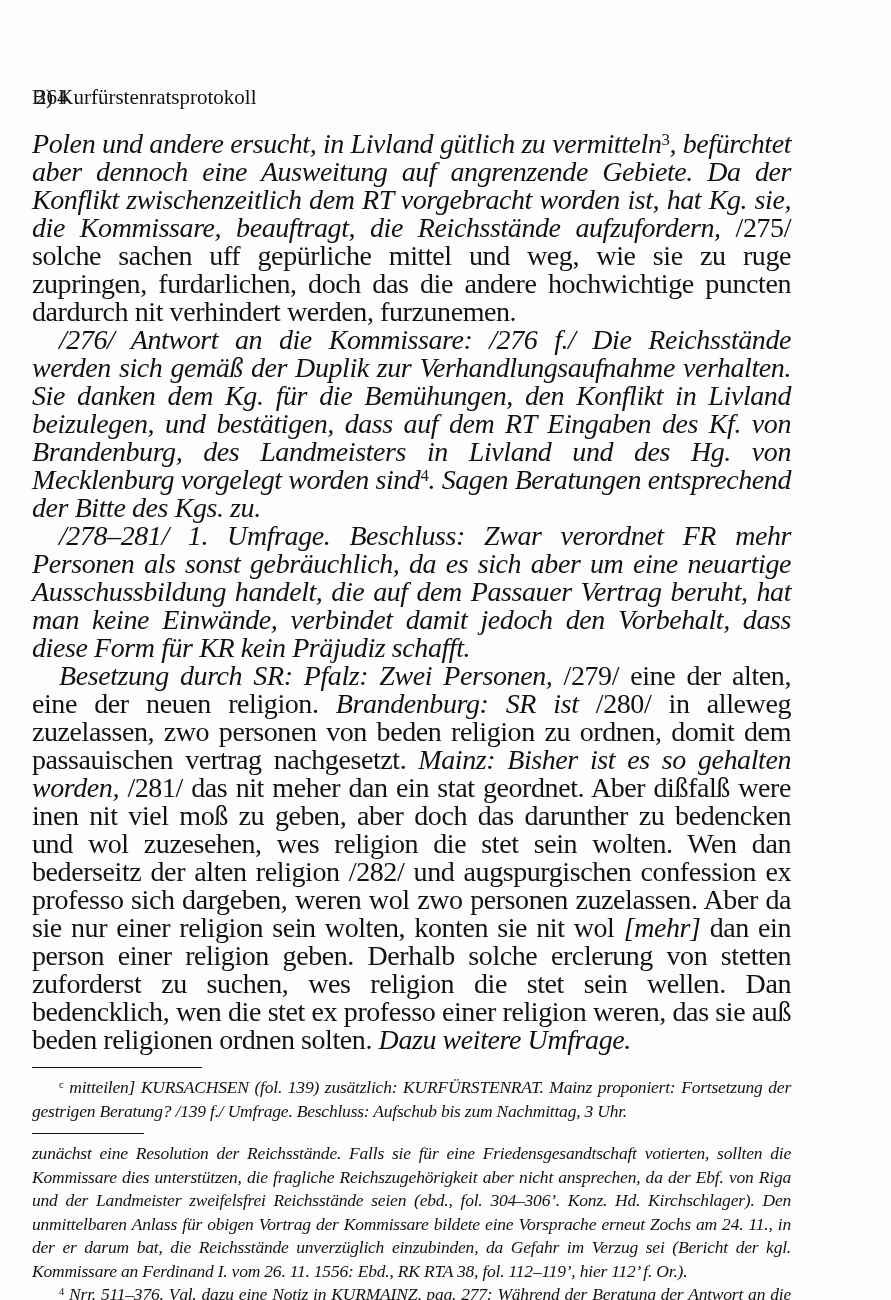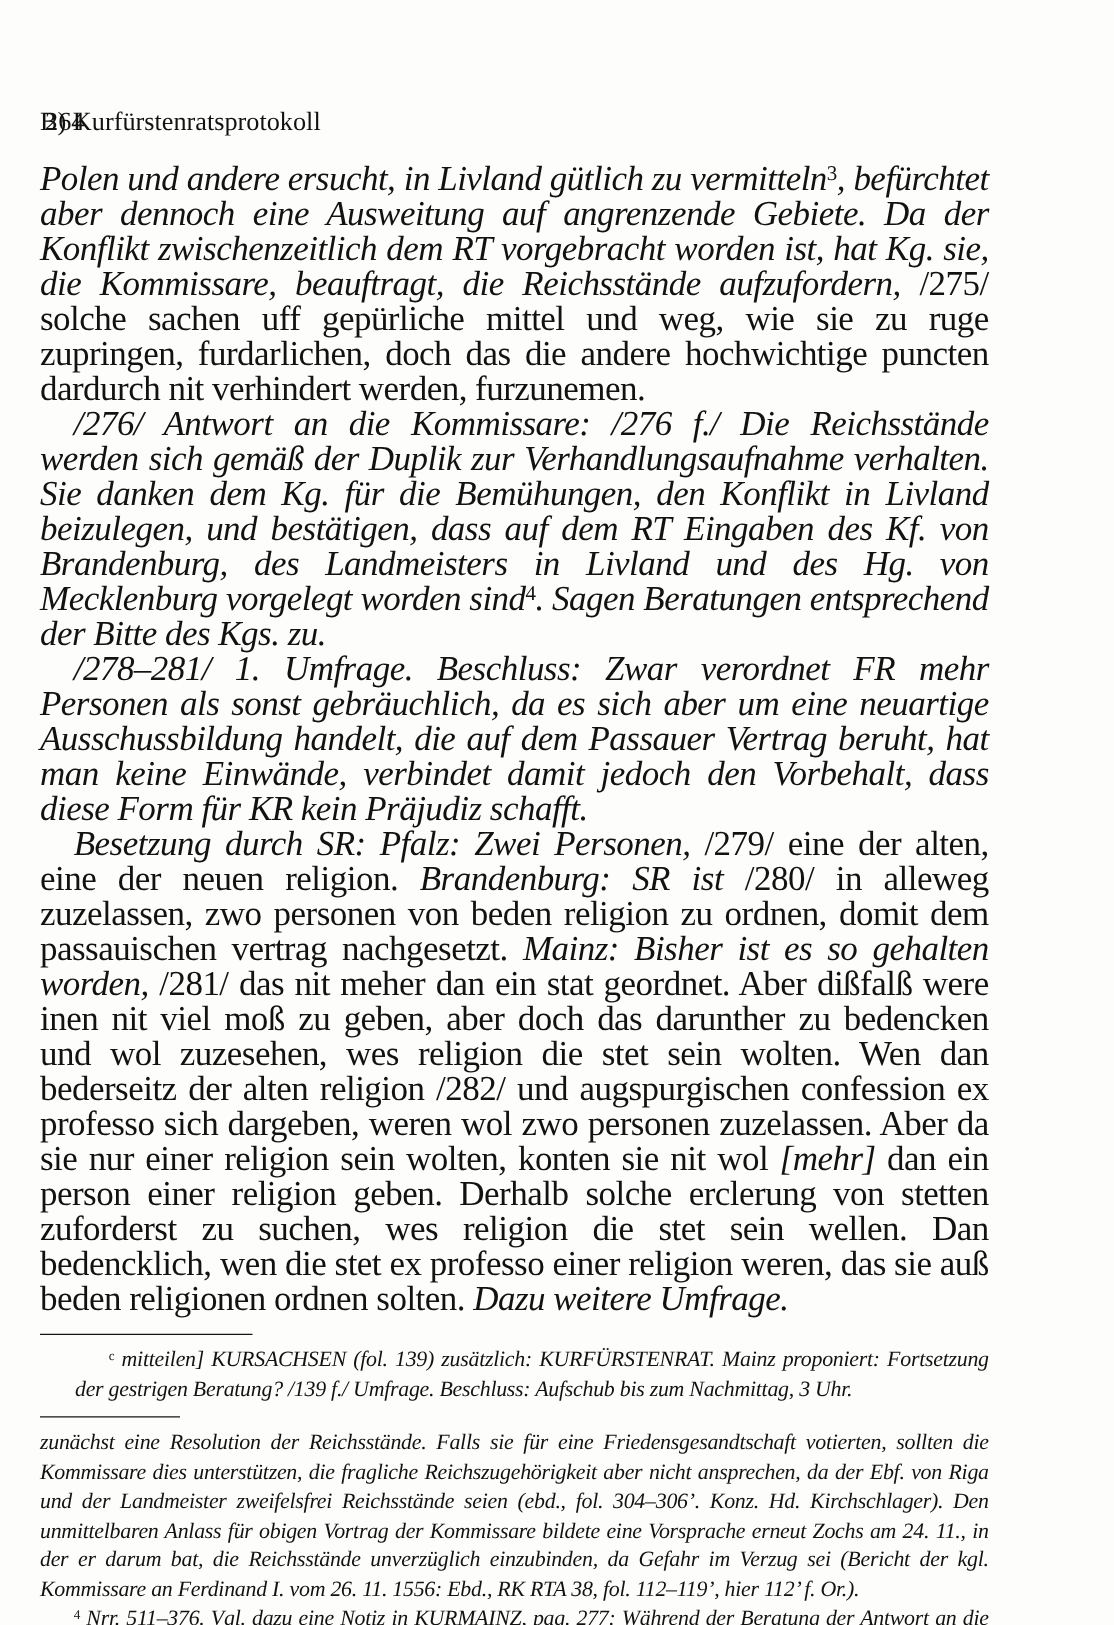--- a/index.html
+++ b/index.html
@@ -33,21 +33,21 @@
     font-size: 28px;
     line-height: 28px;
     letter-spacing: -0.015em;
   }
   .main-text p { text-indent: 27px; }
   .apparatus, .footnotes {
     font-size: 17.5px;
     line-height: 23.5px;
     letter-spacing: -0.012em;
   }
-  .apparatus p { text-indent: 27px; margin-left: 28px; }
+  .apparatus p { text-indent: 27px; }
   .footnotes p { text-indent: 27px; }
   p.no-indent { text-indent: 0 !important; }
 
   .run-i { font-style: italic; }
   .run-r { font-style: normal; }
   sup.run-sup {
     font-style: normal;
     font-size: 60%;
     line-height: 0;
     vertical-align: baseline;

